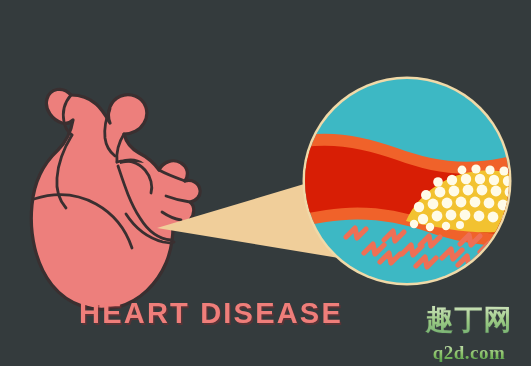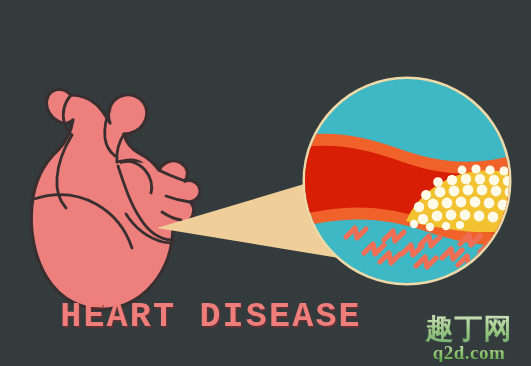--- a/index.html
+++ b/index.html
@@ -43,23 +43,23 @@
     height: 214px;
   }
 
   
   #title-text {
     position: absolute;
     left: 0;
     top: 297px;
     width: 422px;
     text-align: center;
-    font-family: Liberation Mono, monospace;
+    font-family: Liberation Sans, sans-serif;
     font-weight: bold;
-    font-size: 35px;
+    font-size: 29px;
     letter-spacing: 2.2px;
     color: #ef7e7a;
     text-shadow: 1.5px 1.5px 0 rgba(120,45,50,0.55);
     -webkit-font-smoothing: antialiased;
   }
 
   
   #watermark {
     position: absolute;
     right: 6px;
@@ -77,21 +77,21 @@
     letter-spacing: 1px;
     color: #8cc06a;
     background: linear-gradient(180deg, #bcd9a4 0%, #79b85c 55%, #4f9a48 100%);
     -webkit-background-clip: text;
     background-clip: text;
     -webkit-text-fill-color: transparent;
     text-shadow: 0 0 1px rgba(255,255,255,0.25);
   }
   #watermark-url {
     display: block;
-    margin-top: 0;
+    margin-top: 9px;
     font-family: "Liberation Serif", serif;
     font-size: 19px;
     font-weight: bold;
     letter-spacing: 0.5px;
     background: linear-gradient(180deg, #cfe6bd 0%, #86bf64 60%, #55a14a 100%);
     -webkit-background-clip: text;
     background-clip: text;
     -webkit-text-fill-color: transparent;
   }
 </style>

